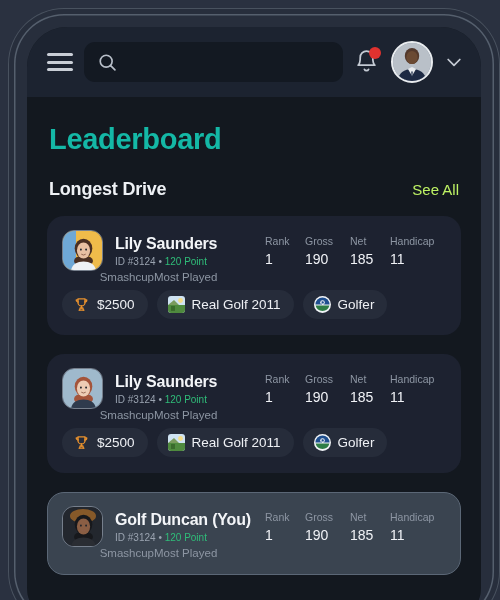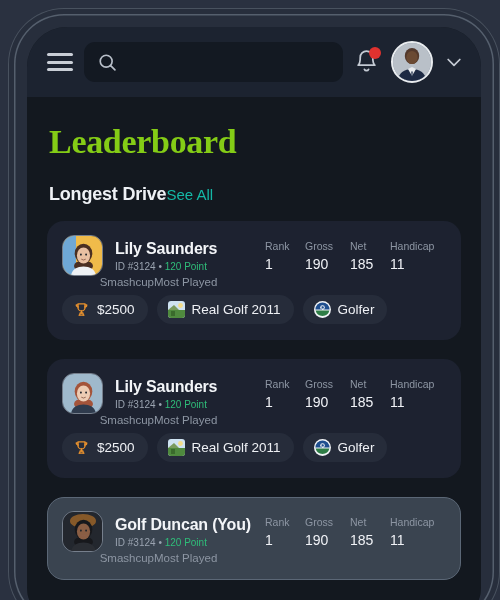--- a/index.html
+++ b/index.html
@@ -83,31 +83,30 @@
   #chevron{ flex:0 0 auto; cursor:pointer; display:flex; }
 
   
   #content{
     height:530px;
     background:#13181f;
     padding:0 20px;
     overflow:hidden;
   }
   #page-title{
-    font-size:34px; font-weight:bold; color:#84cc16;
+    font-size:29px; font-weight:bold; color:#14b8a6;
     letter-spacing:-0.3px;
     padding:26px 0 0 2px;
-    font-family:Liberation Serif, serif;
   }
   #section-row{
-    display:flex; align-items:baseline; justify-content:flex-start;
+    display:flex; align-items:baseline; justify-content:space-between;
     padding:23px 2px 0 2px;
   }
   #section-title{ font-size:18px; font-weight:bold; color:#eef1f5; letter-spacing:-0.2px; }
-  #see-all{ font-size:15px; color:#14b8a6; cursor:pointer; }
+  #see-all{ font-size:15px; color:#bef264; cursor:pointer; }
 
   
   #cards{ margin-top:16px; display:flex; flex-direction:column; gap:19px; }
 
   .card{
     background:#1d2230;
     border-radius:17px;
     padding:13px 14px 15px 14px;
     border:1px solid transparent;
   }

